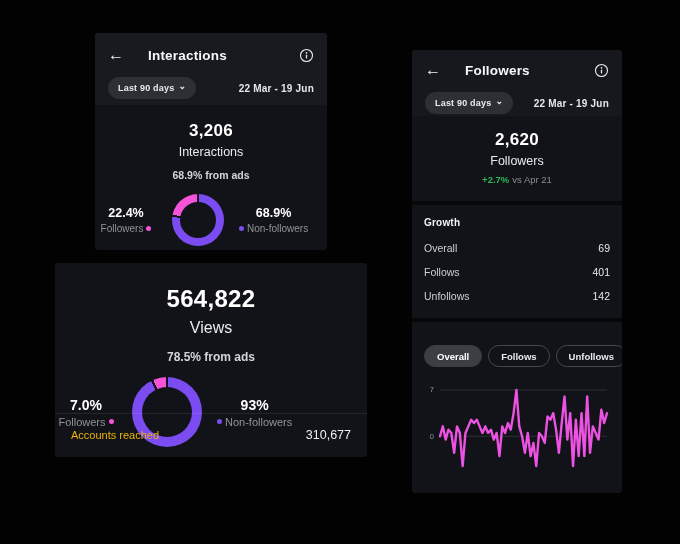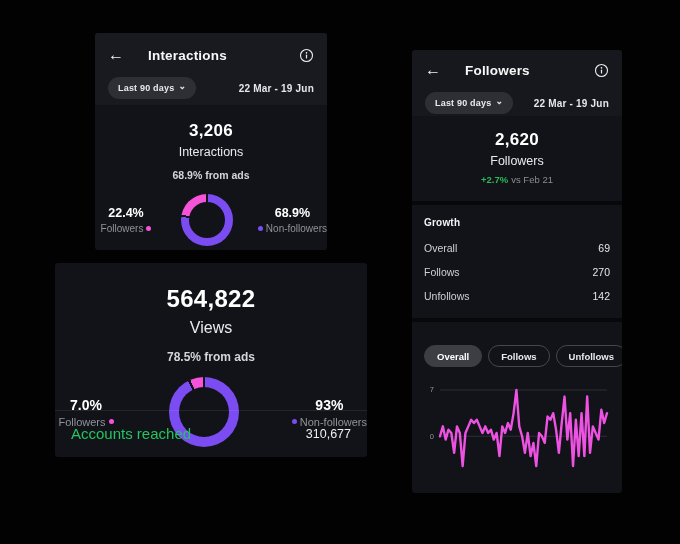--- a/index.html
+++ b/index.html
@@ -41,21 +41,21 @@
   .panel-a .stats { padding-top:16px; }
   .metric-value { font-size:17px; font-weight:bold; color:#ffffff; letter-spacing:.3px; }
   .metric-label { font-size:12.5px; color:#e9eaee; margin-top:4px; }
   .ads-note { font-size:10.5px; font-weight:bold; color:#d3d5d9; margin-top:10px; }
 
   .panel-b .stats { padding-top:22px; }
   .panel-b .metric-value { font-size:24px; }
   .panel-b .metric-label { font-size:16px; margin-top:6px; }
   .panel-b .ads-note { font-size:12px; margin-top:13px; }
 
-  .donut-row { display:flex; align-items:center; justify-content:space-between; margin-top:13px; gap:15px; }
+  .donut-row { display:flex; align-items:center; justify-content:flex-start; margin-top:13px; gap:15px; }
   .legend { text-align:center; min-width:62px; }
   .legend-value { font-size:12.5px; font-weight:bold; color:#ffffff; }
   .legend-label { font-size:10px; color:#8f939a; margin-top:3px; display:flex; align-items:center; justify-content:center; gap:3px; }
   .panel-b .legend-value { font-size:14px; }
   .panel-b .legend-label { font-size:11px; }
   .dot { width:5px; height:5px; border-radius:50%; display:inline-block; }
   .dot.pink { background:#f653d8; }
   .dot.purple { background:#7b4cf2; }
 
   .donut { position:relative; border-radius:50%; }
@@ -64,21 +64,21 @@
   .donut::after { content:""; position:absolute; border-radius:50%; background:#121318; }
   .donut-a::after { inset:8px; }
   .donut-b::after { inset:10px; }
 
   .footer-row {
     position:absolute; left:0; right:0; bottom:0;
     display:flex; align-items:center; justify-content:space-between;
     padding:14px 16px 15px 16px;
     border-top:1px solid rgba(255,255,255,.08);
   }
-  .footer-label { font-size:15px; color:#22c55e; }
+  .footer-label { font-size:11px; color:#eab308; }
   .footer-value { font-size:12.5px; color:#eceef0; }
 
   .c-stats { padding:14px 12px 16px 12px; text-align:center; }
   .delta-row { margin-top:6px; font-size:9.5px; }
   .delta-value { color:#2bb857; font-weight:bold; }
   .delta-context { color:#8a8d92; margin-left:3px; }
 
   .gap-divider { height:4px; background:#070809; }
 
   .c-section { padding:12px 12px 10px 12px; }
@@ -197,36 +197,36 @@
         <span class="chev">⌄</span>
       </button>
       <span class="daterange">22 Mar - 19 Jun</span>
     </div>
   </div>
 
   <div class="c-stats">
     <div class="metric-value">2,620</div>
     <div class="metric-label">Followers</div>
     <div class="delta-row">
-      <span class="delta-value">+2.7%</span><span class="delta-context">vs Feb 21</span>
+      <span class="delta-value">+2.7%</span><span class="delta-context">vs Apr 21</span>
     </div>
   </div>
 
   <div class="gap-divider"></div>
 
   <div class="c-section">
     <div class="section-heading">Growth</div>
     <div class="growth-rows">
       <div class="growth-row">
         <span class="growth-label">Overall</span>
         <span class="growth-value">69</span>
       </div>
       <div class="growth-row">
         <span class="growth-label">Follows</span>
-        <span class="growth-value">270</span>
+        <span class="growth-value">401</span>
       </div>
       <div class="growth-row">
         <span class="growth-label">Unfollows</span>
         <span class="growth-value">142</span>
       </div>
     </div>
   </div>
 
   <div class="gap-divider"></div>
 

